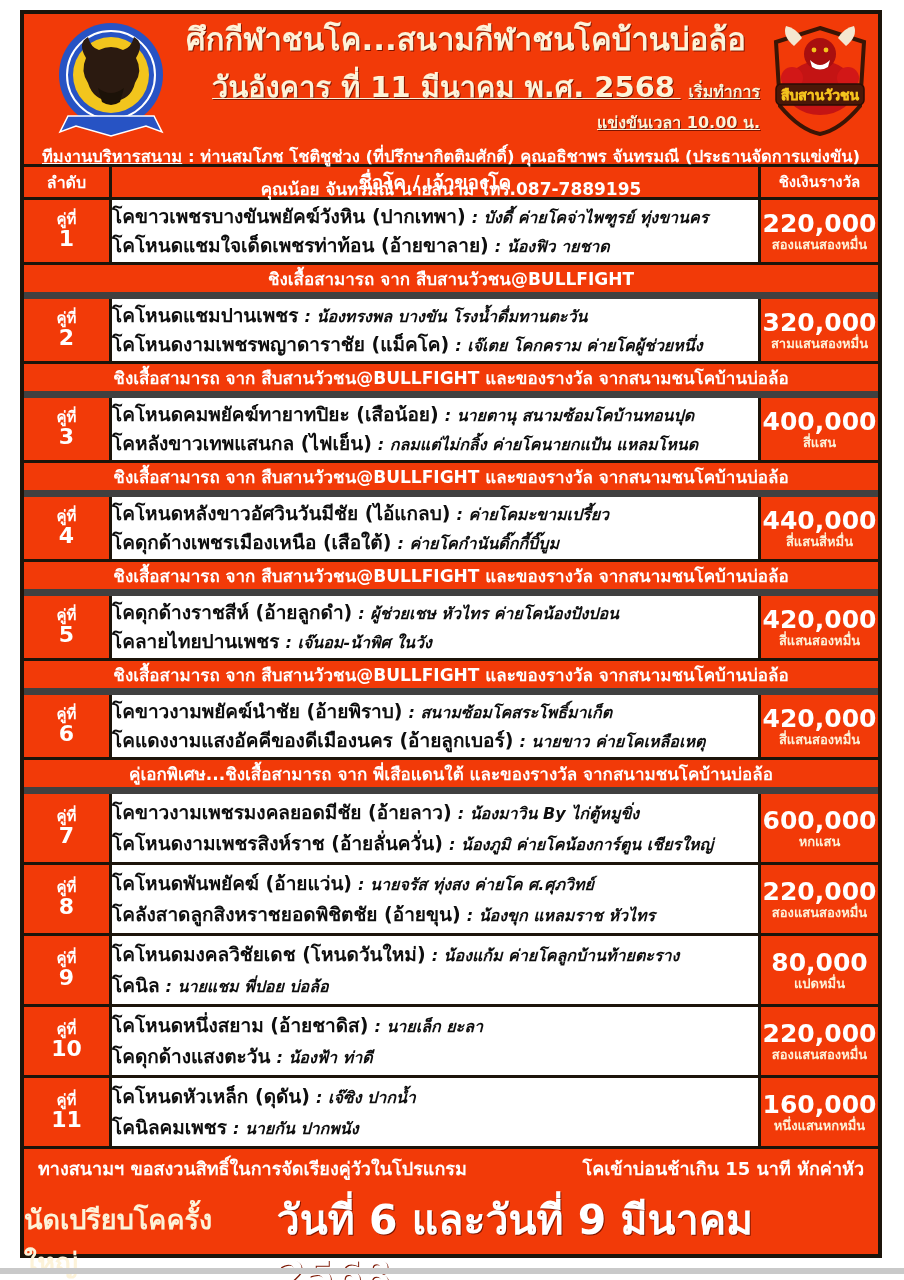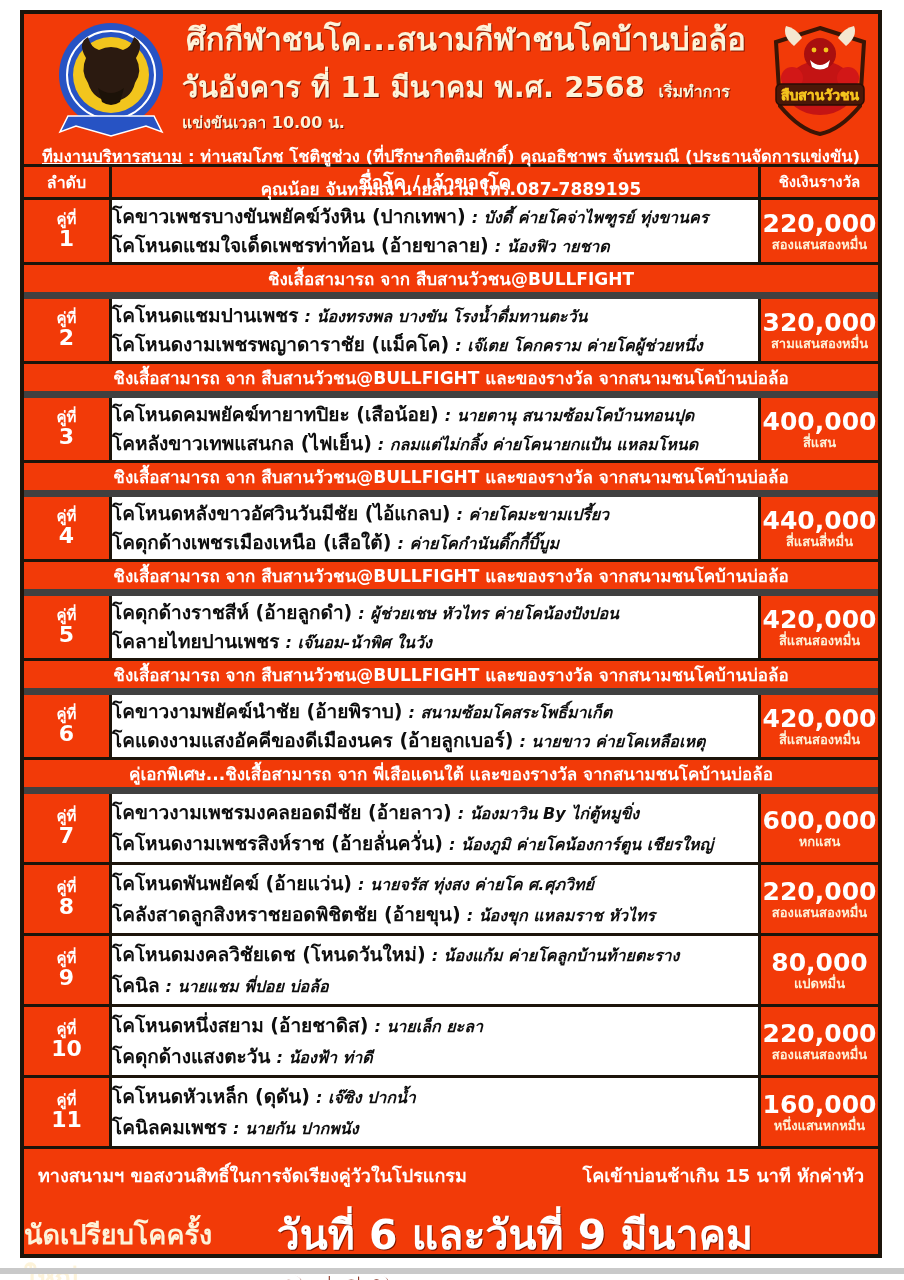--- a/index.html
+++ b/index.html
@@ -7,22 +7,22 @@
     font-family: "DejaVu Sans", "Liberation Sans", sans-serif; }
   .page { position: relative; width: 904px; height: 1280px; background:#ffffff; overflow:hidden; }
   .page::after { content:""; position:absolute; left:0; right:0; bottom:6px; height:6px; background:#c9c9c9; }
   .poster { position: absolute; left: 20px; top: 10px; width: 862px; height: 1248px;
     background: #f23a08; border: 4px solid #1c140a; display: flex; flex-direction: column; }
 
   
   .hdr { position: relative; height: 150px; flex: 0 0 auto; padding: 4px 8px 0 8px; }
   .hdr-title { margin: 4px 120px 0 150px; text-align: center; color: #fdf3d9;
     font-size: 31px; font-weight: bold; line-height: 1.15; text-shadow: 1px 1px 0 #7a1500; }
-  .hdr-date { margin: 6px 110px 0 150px; text-align: left; color: #fdf3d9;
-    font-weight: bold; text-shadow: 1px 1px 0 #7a1500; }
+  .hdr-date { margin: 6px 110px 0 150px; text-align: right; color: #fdf3d9;
+    font-weight: bold; text-shadow: 1px 1px 0 #7a1500; text-decoration: underline; }
   .hdr-date .big { font-size: 29px; }
   .hdr-date .small { font-size: 16px; margin-left: 8px; }
   .hdr-mgmt { margin-top: 8px; text-align: center; color: #ffffff; font-size: 16.5px; font-weight: bold; }
   .hdr-mgmt .ul { text-decoration: underline; }
   .hdr-mgmt2 { margin-top: 6px; text-align: center; color: #ffffff; font-size: 17px; font-weight: bold; }
   .logo-left { position: absolute; left: 18px; top: 4px; }
   .logo-right { position: absolute; right: 6px; top: 6px; }
 
   
   .tbl { flex: 1 1 auto; display: flex; flex-direction: column; border-top: 3px solid #1c140a; }
@@ -48,21 +48,21 @@
   .cell-prize { border-left: 3px solid #1c140a; display: flex; flex-direction: column;
     align-items: center; justify-content: center; color: #fff; line-height: 1.1; }
   .cell-prize .amt { font-size: 25px; font-weight: bold; }
   .cell-prize .words { font-size: 13px; font-weight: bold; color: #fdf3d9; }
 
   .sep-row { flex: 0 0 31px; display: flex; align-items: center; justify-content: center;
     border-bottom: 7px solid #404040; color: #fff; font-weight: bold; font-size: 17px; }
 
   
   .notes { flex: 0 0 38px; display: flex; align-items: center; justify-content: space-between;
-    padding: 12px 14px; color: #fff; font-weight: bold; font-size: 18px; }
+    padding: 4px 14px; color: #fff; font-weight: bold; font-size: 18px; }
   .announce { flex: 1 1 auto; display: flex; align-items: center; justify-content: center;
     gap: 12px; color: #fff; padding-bottom: 6px; }
   .announce .lab { font-size: 27px; font-weight: bold; color: #fdf3d9;
     border-bottom: 3px solid #fdf3d9; padding-bottom: 2px; }
   .announce .txt { font-size: 41px; font-weight: bold; text-shadow: 1px 1px 0 #7a1500; }
 </style>
 </head>
 <body>
 
 <div class="page">

